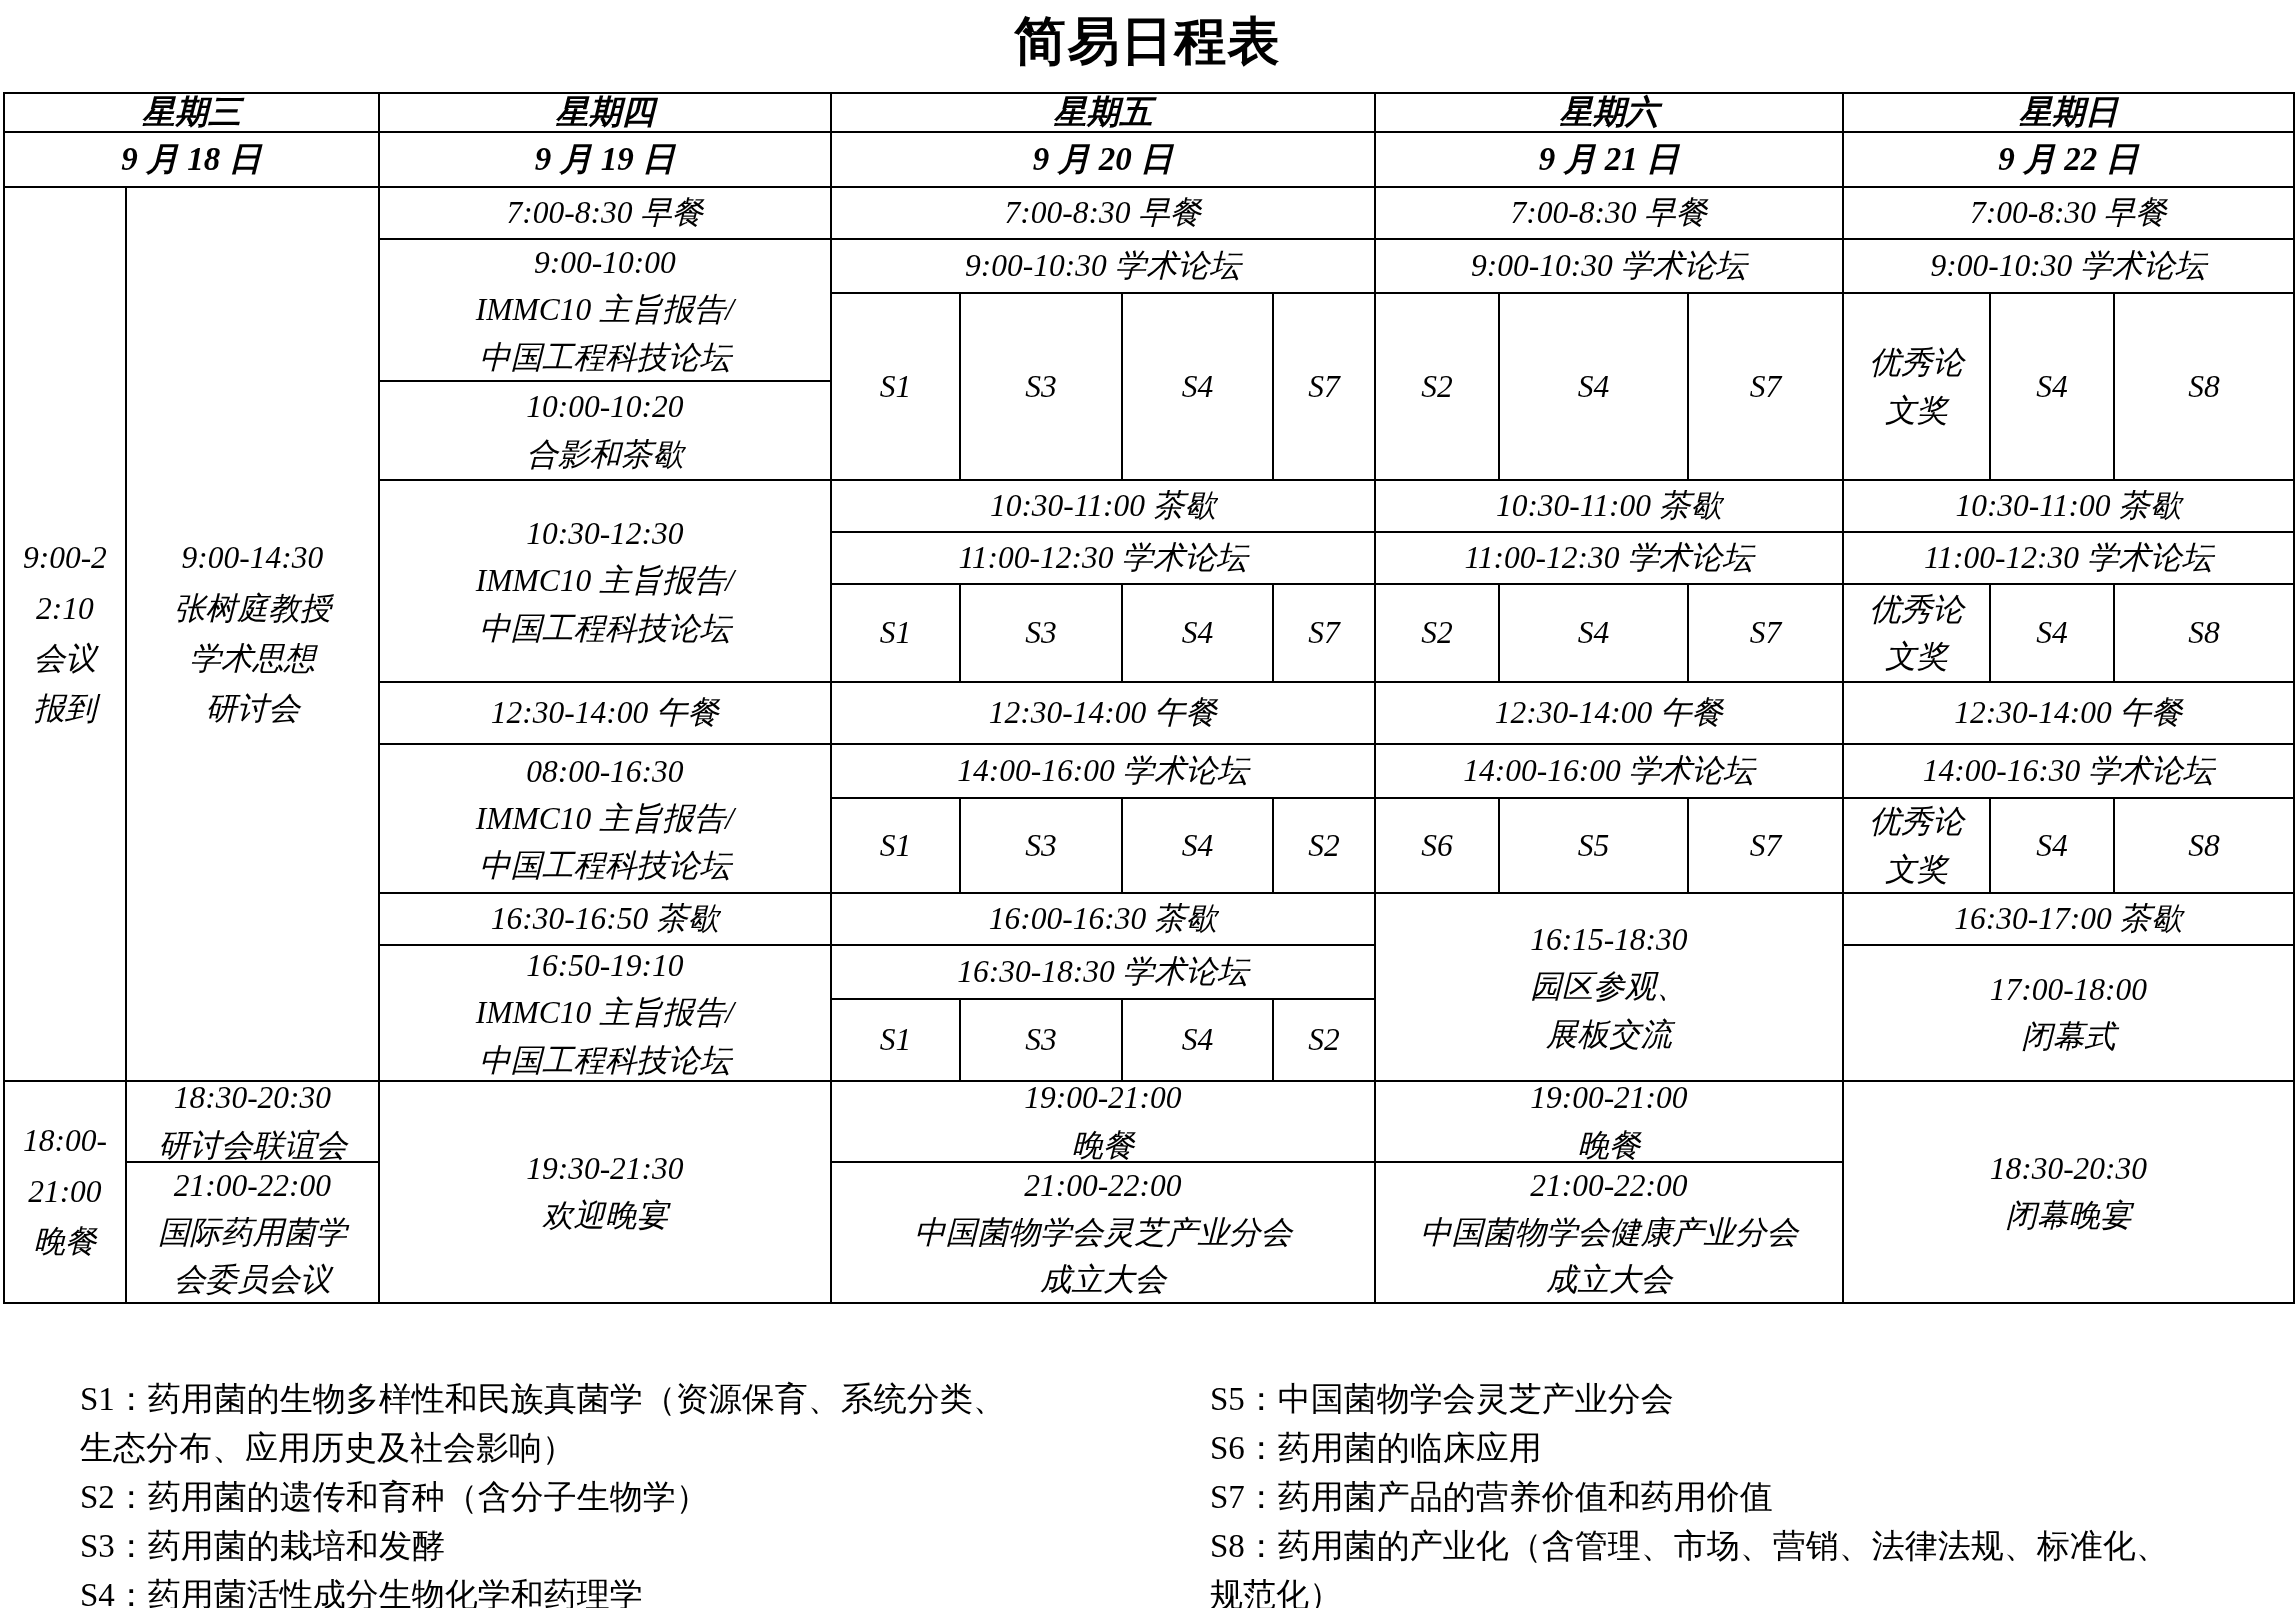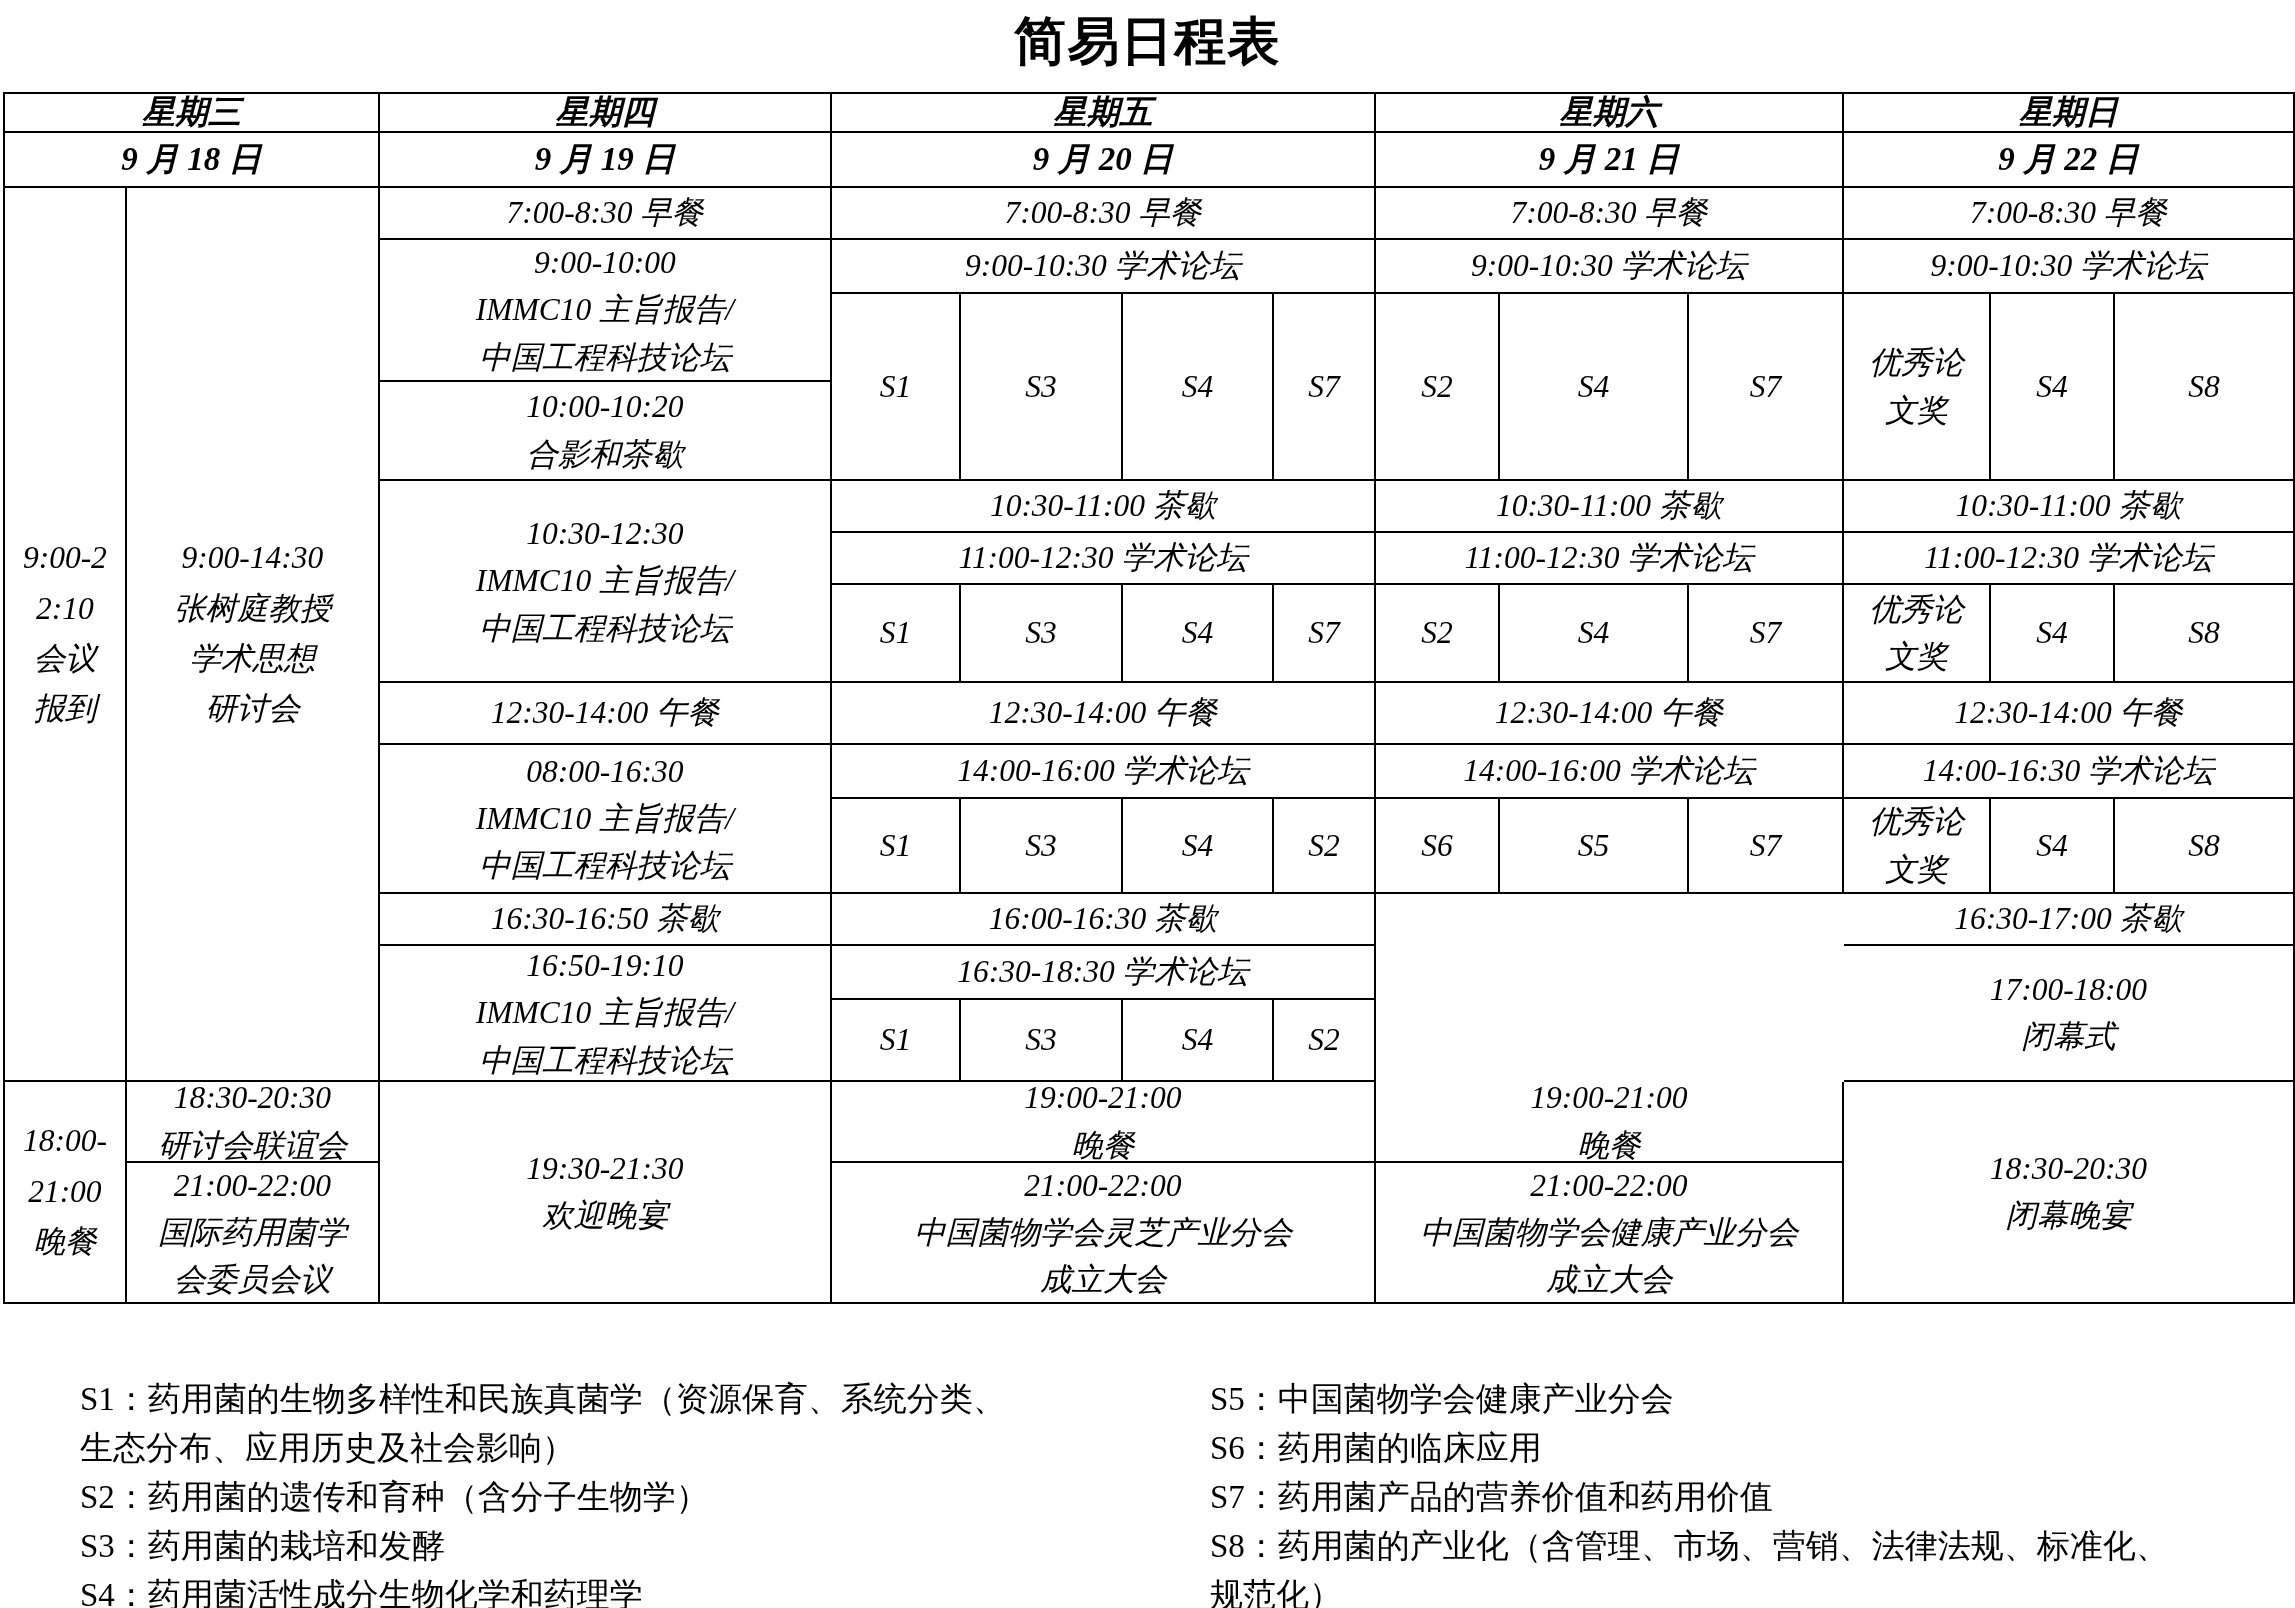--- a/index.html
+++ b/index.html
@@ -156,20 +156,23 @@
     <div class="cell" style="grid-area:7/8/8/11">10:30-11:00  茶歇</div>
     <div class="cell" style="grid-area:8/8/9/11">11:00-12:30 学术论坛</div>
     <div class="cell" style="grid-area:9/8/10/9">S2</div>
     <div class="cell" style="grid-area:9/9/10/10">S4</div>
     <div class="cell" style="grid-area:9/10/10/11">S7</div>
     <div class="cell" style="grid-area:10/8/11/11">12:30-14:00  午餐</div>
     <div class="cell" style="grid-area:11/8/12/11">14:00-16:00 学术论坛</div>
     <div class="cell" style="grid-area:12/8/13/9">S6</div>
     <div class="cell" style="grid-area:12/9/13/10">S5</div>
     <div class="cell" style="grid-area:12/10/13/11">S7</div>
+    <div class="cell" style="grid-area:13/8/16/11">16:15-18:30
+园区参观、
+展板交流</div>
     <div class="cell" style="grid-area:16/8/17/11">19:00-21:00
 晚餐</div>
     <div class="cell" style="grid-area:17/8/18/11">21:00-22:00
 中国菌物学会健康产业分会
 成立大会</div>
 
     <div class="cell" style="grid-area:3/11/4/14">7:00-8:30  早餐</div>
     <div class="cell" style="grid-area:4/11/5/14">9:00-10:30 学术论坛</div>
     <div class="cell" style="grid-area:5/11/7/12">优秀论
 文奖</div>
@@ -196,21 +199,21 @@
   </div>
 
   <div class="legend legend-left">
     <div class="legend-item">S1：药用菌的生物多样性和民族真菌学（资源保育、系统分类、
 生态分布、应用历史及社会影响）</div>
     <div class="legend-item">S2：药用菌的遗传和育种（含分子生物学）</div>
     <div class="legend-item">S3：药用菌的栽培和发酵</div>
     <div class="legend-item">S4：药用菌活性成分生物化学和药理学</div>
   </div>
   <div class="legend legend-right">
-    <div class="legend-item">S5：中国菌物学会健康产业分会</div>
+    <div class="legend-item">S5：中国菌物学会灵芝产业分会</div>
     <div class="legend-item">S6：药用菌的临床应用</div>
     <div class="legend-item">S7：药用菌产品的营养价值和药用价值</div>
     <div class="legend-item">S8：药用菌的产业化（含管理、市场、营销、法律法规、标准化、
 规范化）</div>
   </div>
 
 </div>
 
 
 </body></html>

